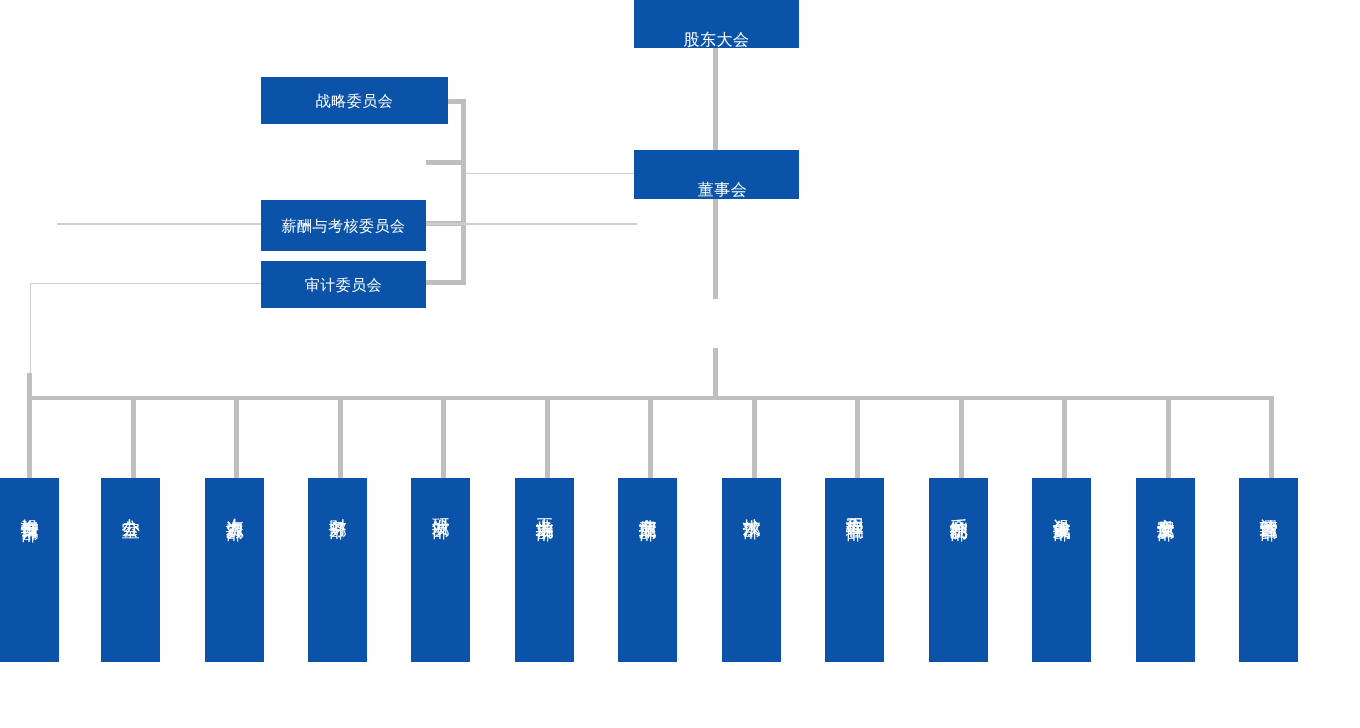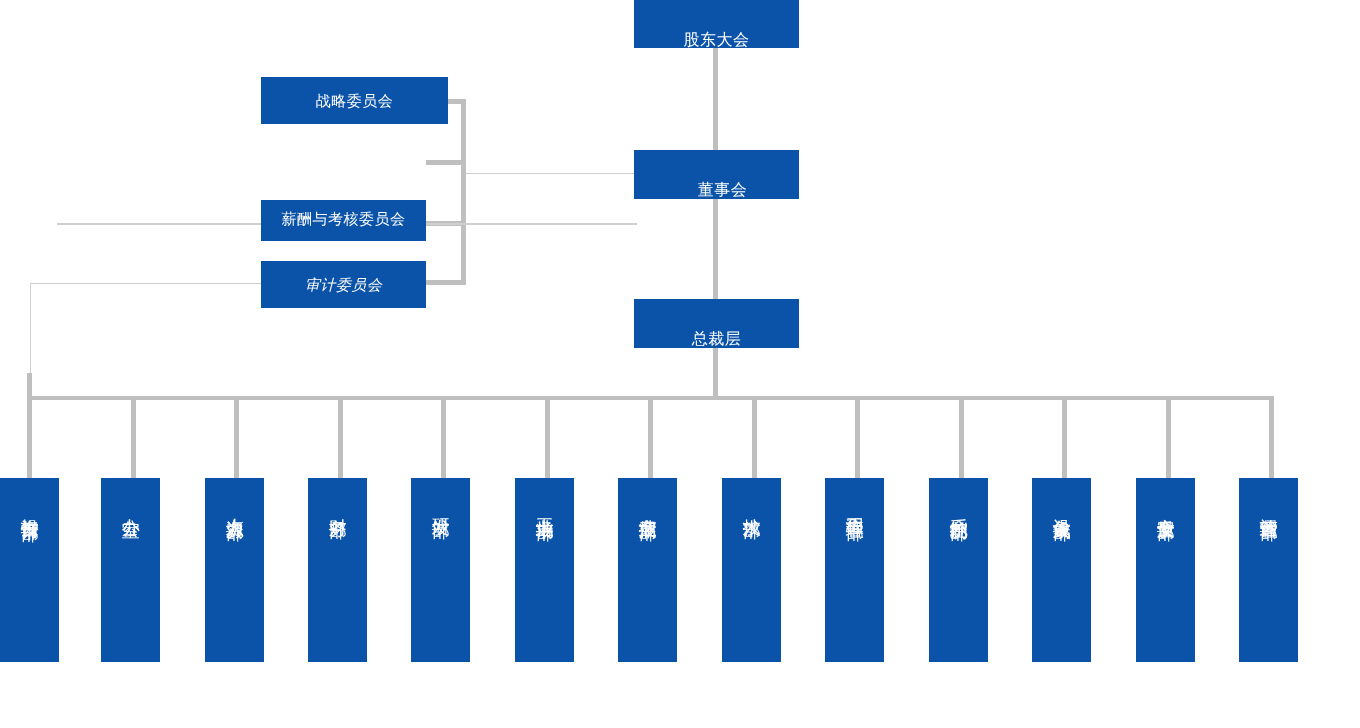--- a/index.html
+++ b/index.html
@@ -115,31 +115,28 @@
   <div class="conn thick" style="left:1269px; top:396px; width:5px; height:84px;"></div>
 
   <div class="node top" style="left:634px; top:0px; width:165px; height:48px;">
     <span class="node-label">股东大会</span>
   </div>
 
   <div class="node top" style="left:634px; top:150px; width:165px; height:49px;padding-left:12px;">
     <span class="node-label">董事会</span>
   </div>
 
-  <div class="node top" style="left:634px; top:299px; width:165px; height:49px;">
-    <span class="node-label">总裁层</span>
-  </div>
 
   <div class="node committee" style="left:261px; top:77px; width:187px; height:47px;">
     <span class="node-label">战略委员会</span>
   </div>
-  <div class="node committee" style="left:261px; top:200px; width:165px; height:41px;font-family:Liberation Mono, monospace;">
+  <div class="node committee" style="left:261px; top:200px; width:165px; height:51px;">
     <span class="node-label">薪酬与考核委员会</span>
   </div>
-  <div class="node committee" style="left:261px; top:261px; width:165px; height:47px;font-style:italic;">
+  <div class="node committee" style="left:261px; top:261px; width:165px; height:47px;">
     <span class="node-label">审计委员会</span>
   </div>
 
   <div class="node dept" style="left:0px; top:478px; width:59px; height:184px;">
     <span class="node-label">投资与审计部</span>
   </div>
   <div class="node dept" style="left:101px; top:478px; width:59px; height:184px;">
     <span class="node-label">办公室</span>
   </div>
   <div class="node dept" style="left:205px; top:478px; width:59px; height:184px;">

